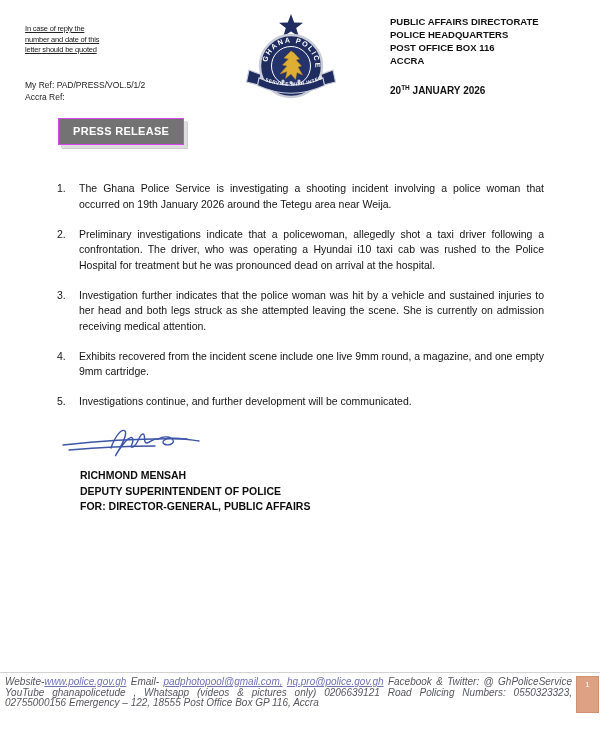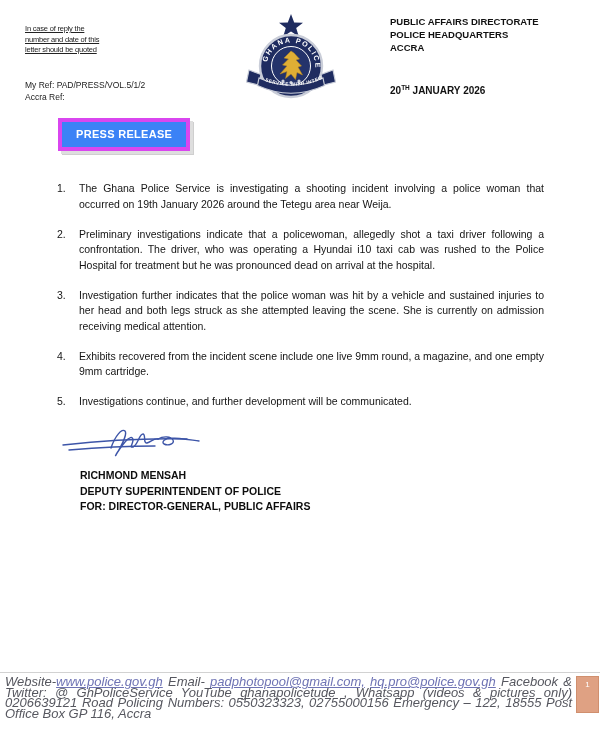--- a/index.html
+++ b/index.html
@@ -21,23 +21,23 @@
 
   .addr { position:absolute; top:15px; left:390px; font-size:9.5px; font-weight:bold;
           line-height:13px; color:#111; }
   .addr span { display:block; }
   .date-line { position:absolute; top:84px; left:390px; font-size:10px; font-weight:bold; color:#111; }
   .date-line sup { font-size:6.5px; vertical-align:super; }
 
   
   .press-badge {
     position:absolute; top:118px; left:58px;
-    background:#3b82f6; color:#fff; font-size:11px; font-weight:bold;
+    background:#737373; color:#fff; font-size:11px; font-weight:bold;
     padding:6px 14px 7px 14px; letter-spacing:0.3px;
-    border:4px solid #d946ef;
+    border:1px solid #d946ef;
     box-shadow: 3px 3px 0 0 #dedede, 4px 4px 0 0 #cfcfcf;
   }
 
   
   .content { position:absolute; top:181px; left:57px; width:487px; }
   .doc-title {
     font-size:10.5px; font-weight:bold; line-height:15.5px;
     text-decoration:underline; text-underline-offset:2px; color:#0d0d0d;
     margin-bottom:13px; letter-spacing:0.1px;
   }
@@ -47,21 +47,21 @@
 
   .signature { margin:8px 0 2px 2px; }
 
   .signatory { margin-top:6px; font-size:10.5px; font-weight:bold; line-height:15.5px; color:#0d0d0d; }
   .signatory span { display:block;padding-left:23px; }
 
   
   .footer-rule { position:absolute; top:672px; left:0; width:600px; border-top:1px solid #d2d2d2; }
   .footer {
     position:absolute; top:677px; left:5px; width:567px;
-    font-size:13px; font-style:italic; line-height:10.5px; color:#56575f;
+    font-size:10px; font-style:italic; line-height:10.5px; color:#56575f;
     text-align:justify;
   }
   .footer a { color:#6e73b4; text-decoration:underline; }
   .page-box {
     position:absolute; top:676px; left:576px; width:23px; height:37px;
     background:#dfa183; border:1px solid #d08f6e;
     color:#fff; font-size:8px; text-align:center; padding-top:3px;
   }
 </style>
 </head>
@@ -107,20 +107,21 @@
       <path d="M 13,65 Q 45,79.5 77,65 L 78.5,72.5 Q 45,88 11.5,72.5 Z" fill="#1f2c60" stroke="#c9cdd8" stroke-width="1.2"></path>
       <text font-size="4.6" font-weight="bold" fill="#ffffff" letter-spacing="0.6" font-family="Liberation Sans, sans-serif">
         <textPath href="#ribbonArc" startOffset="7%">SERVICE  WITH  INTEGRITY</textPath>
       </text>
     </svg>
   </div>
 
   <div class="addr">
     <span>PUBLIC AFFAIRS DIRECTORATE</span>
     <span>POLICE HEADQUARTERS</span>
+    <span>POST OFFICE BOX 116</span>
     <span>ACCRA</span>
   </div>
 
   <div class="date-line"><span>20</span><sup>TH</sup><span> JANUARY 2026</span></div>
 
   <div class="press-badge">PRESS RELEASE</div>
 
   <div class="content">
 
     <div class="list-item">

